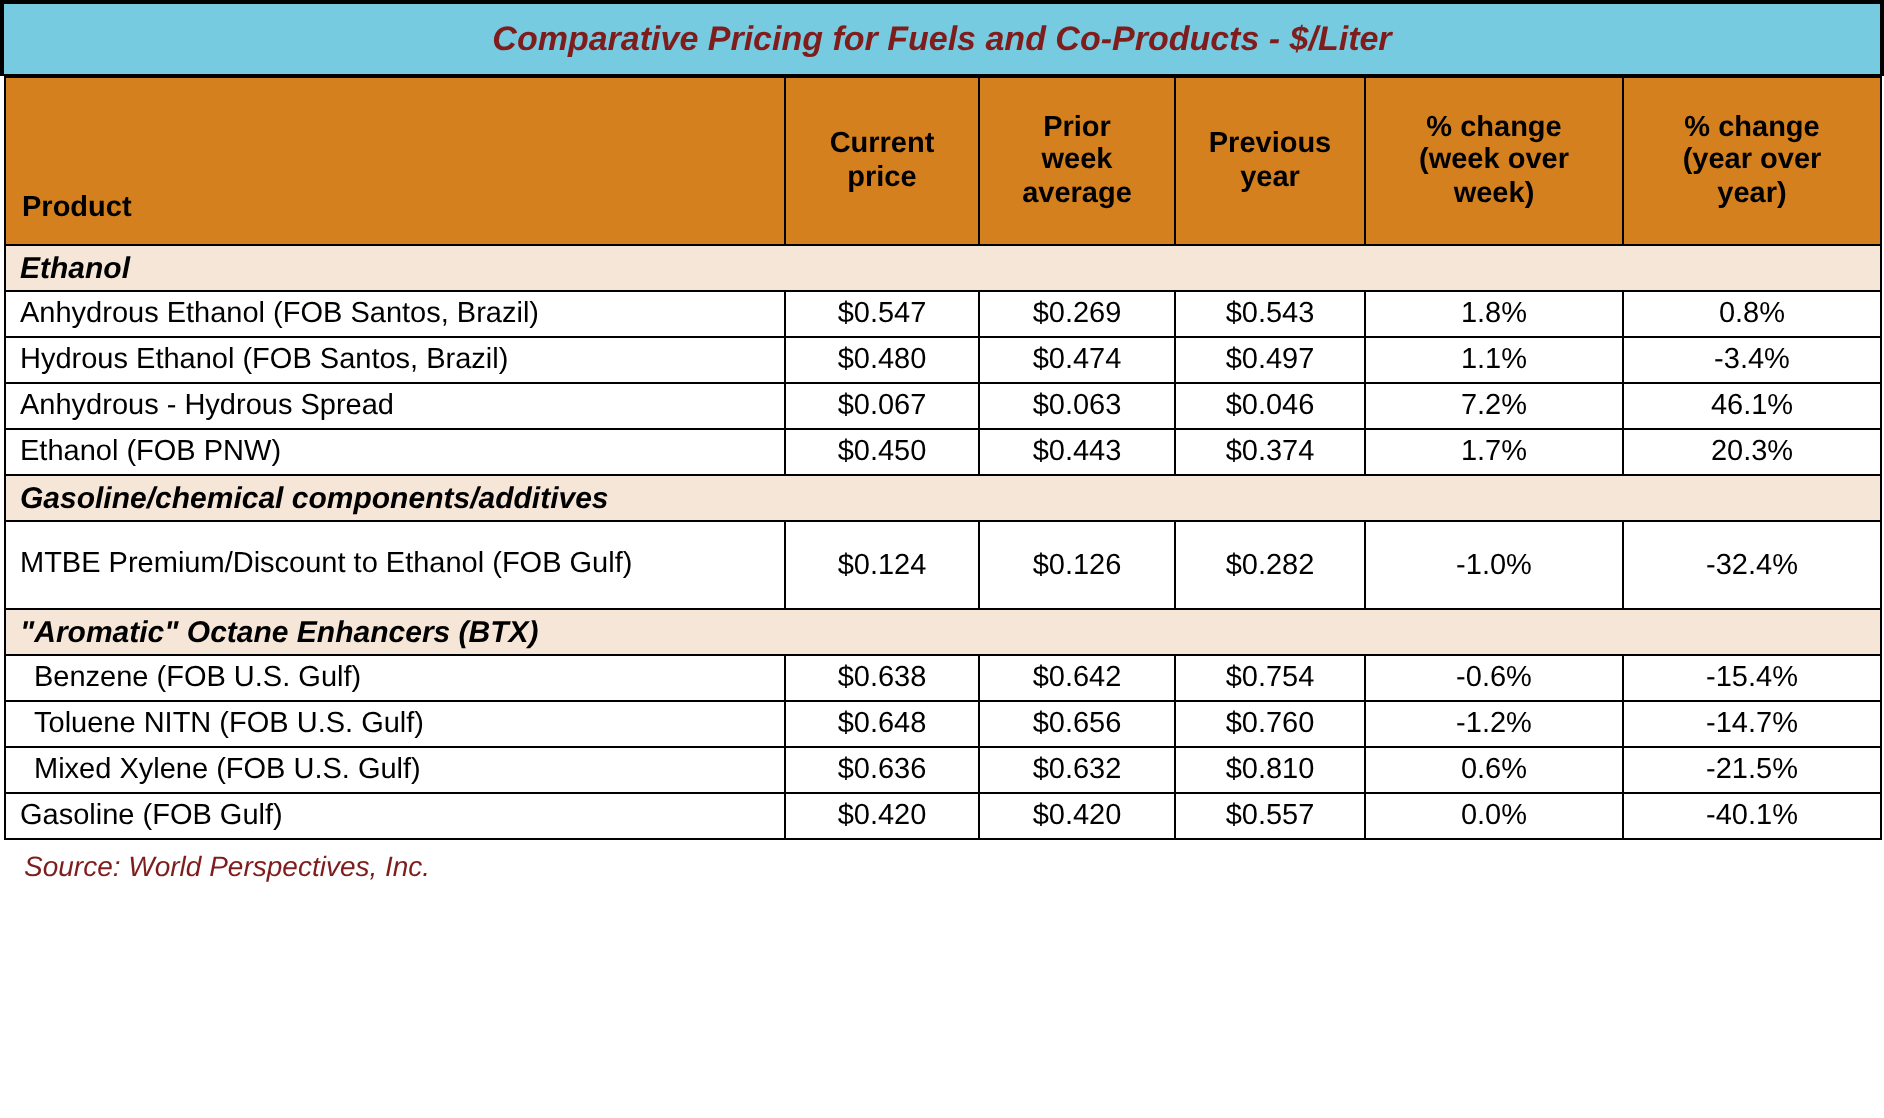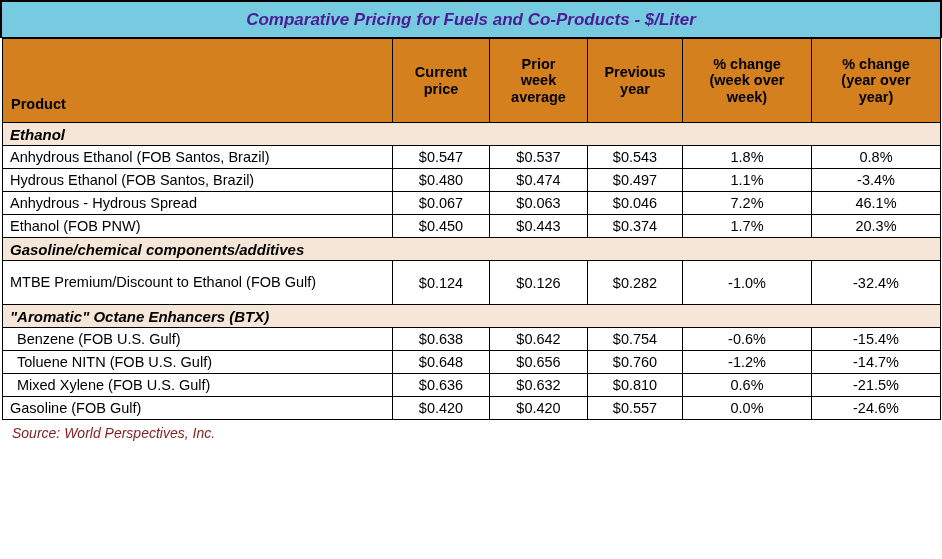--- a/index.html
+++ b/index.html
@@ -27,21 +27,21 @@
     border-bottom: 1px solid #000000;
     box-sizing: border-box;
     display: flex;
     align-items: center;
     justify-content: center;
   }
   .title-bar .title-text {
     font-size: 17px;
     font-weight: bold;
     font-style: italic;
-    color: #4c1d95;
+    color: #7f1d1d;
     letter-spacing: 0px;
   }
   table.pricing {
     border-collapse: collapse;
     width: 938px;
     margin: 0 2px;
     table-layout: fixed;
   }
   table.pricing col.c0 { width: 390px; }
   table.pricing col.c1 { width: 97px; }
@@ -161,21 +161,21 @@
     <tbody>
 
       <tr class="section">
         <td colspan="6">Ethanol</td>
       </tr>
 
 
       <tr class="data">
         <td class="label">Anhydrous Ethanol (FOB Santos, Brazil)</td>
         <td class="num">$0.547</td>
-        <td class="num">$0.537</td>
+        <td class="num">$0.269</td>
         <td class="num">$0.543</td>
         <td class="num">1.8%</td>
         <td class="num">0.8%</td>
       </tr>
 
       <tr class="data">
         <td class="label">Hydrous Ethanol (FOB Santos, Brazil)</td>
         <td class="num">$0.480</td>
         <td class="num">$0.474</td>
         <td class="num">$0.497</td>
@@ -247,21 +247,21 @@
         <td class="num">-21.5%</td>
       </tr>
 
 
       <tr class="data">
         <td class="label">Gasoline (FOB Gulf)</td>
         <td class="num">$0.420</td>
         <td class="num">$0.420</td>
         <td class="num">$0.557</td>
         <td class="num">0.0%</td>
-        <td class="num">-24.6%</td>
+        <td class="num">-40.1%</td>
       </tr>
 
     </tbody>
   </table>
 
   <div class="source">Source: World Perspectives, Inc.</div>
 
 </div>
 
 </body></html>

